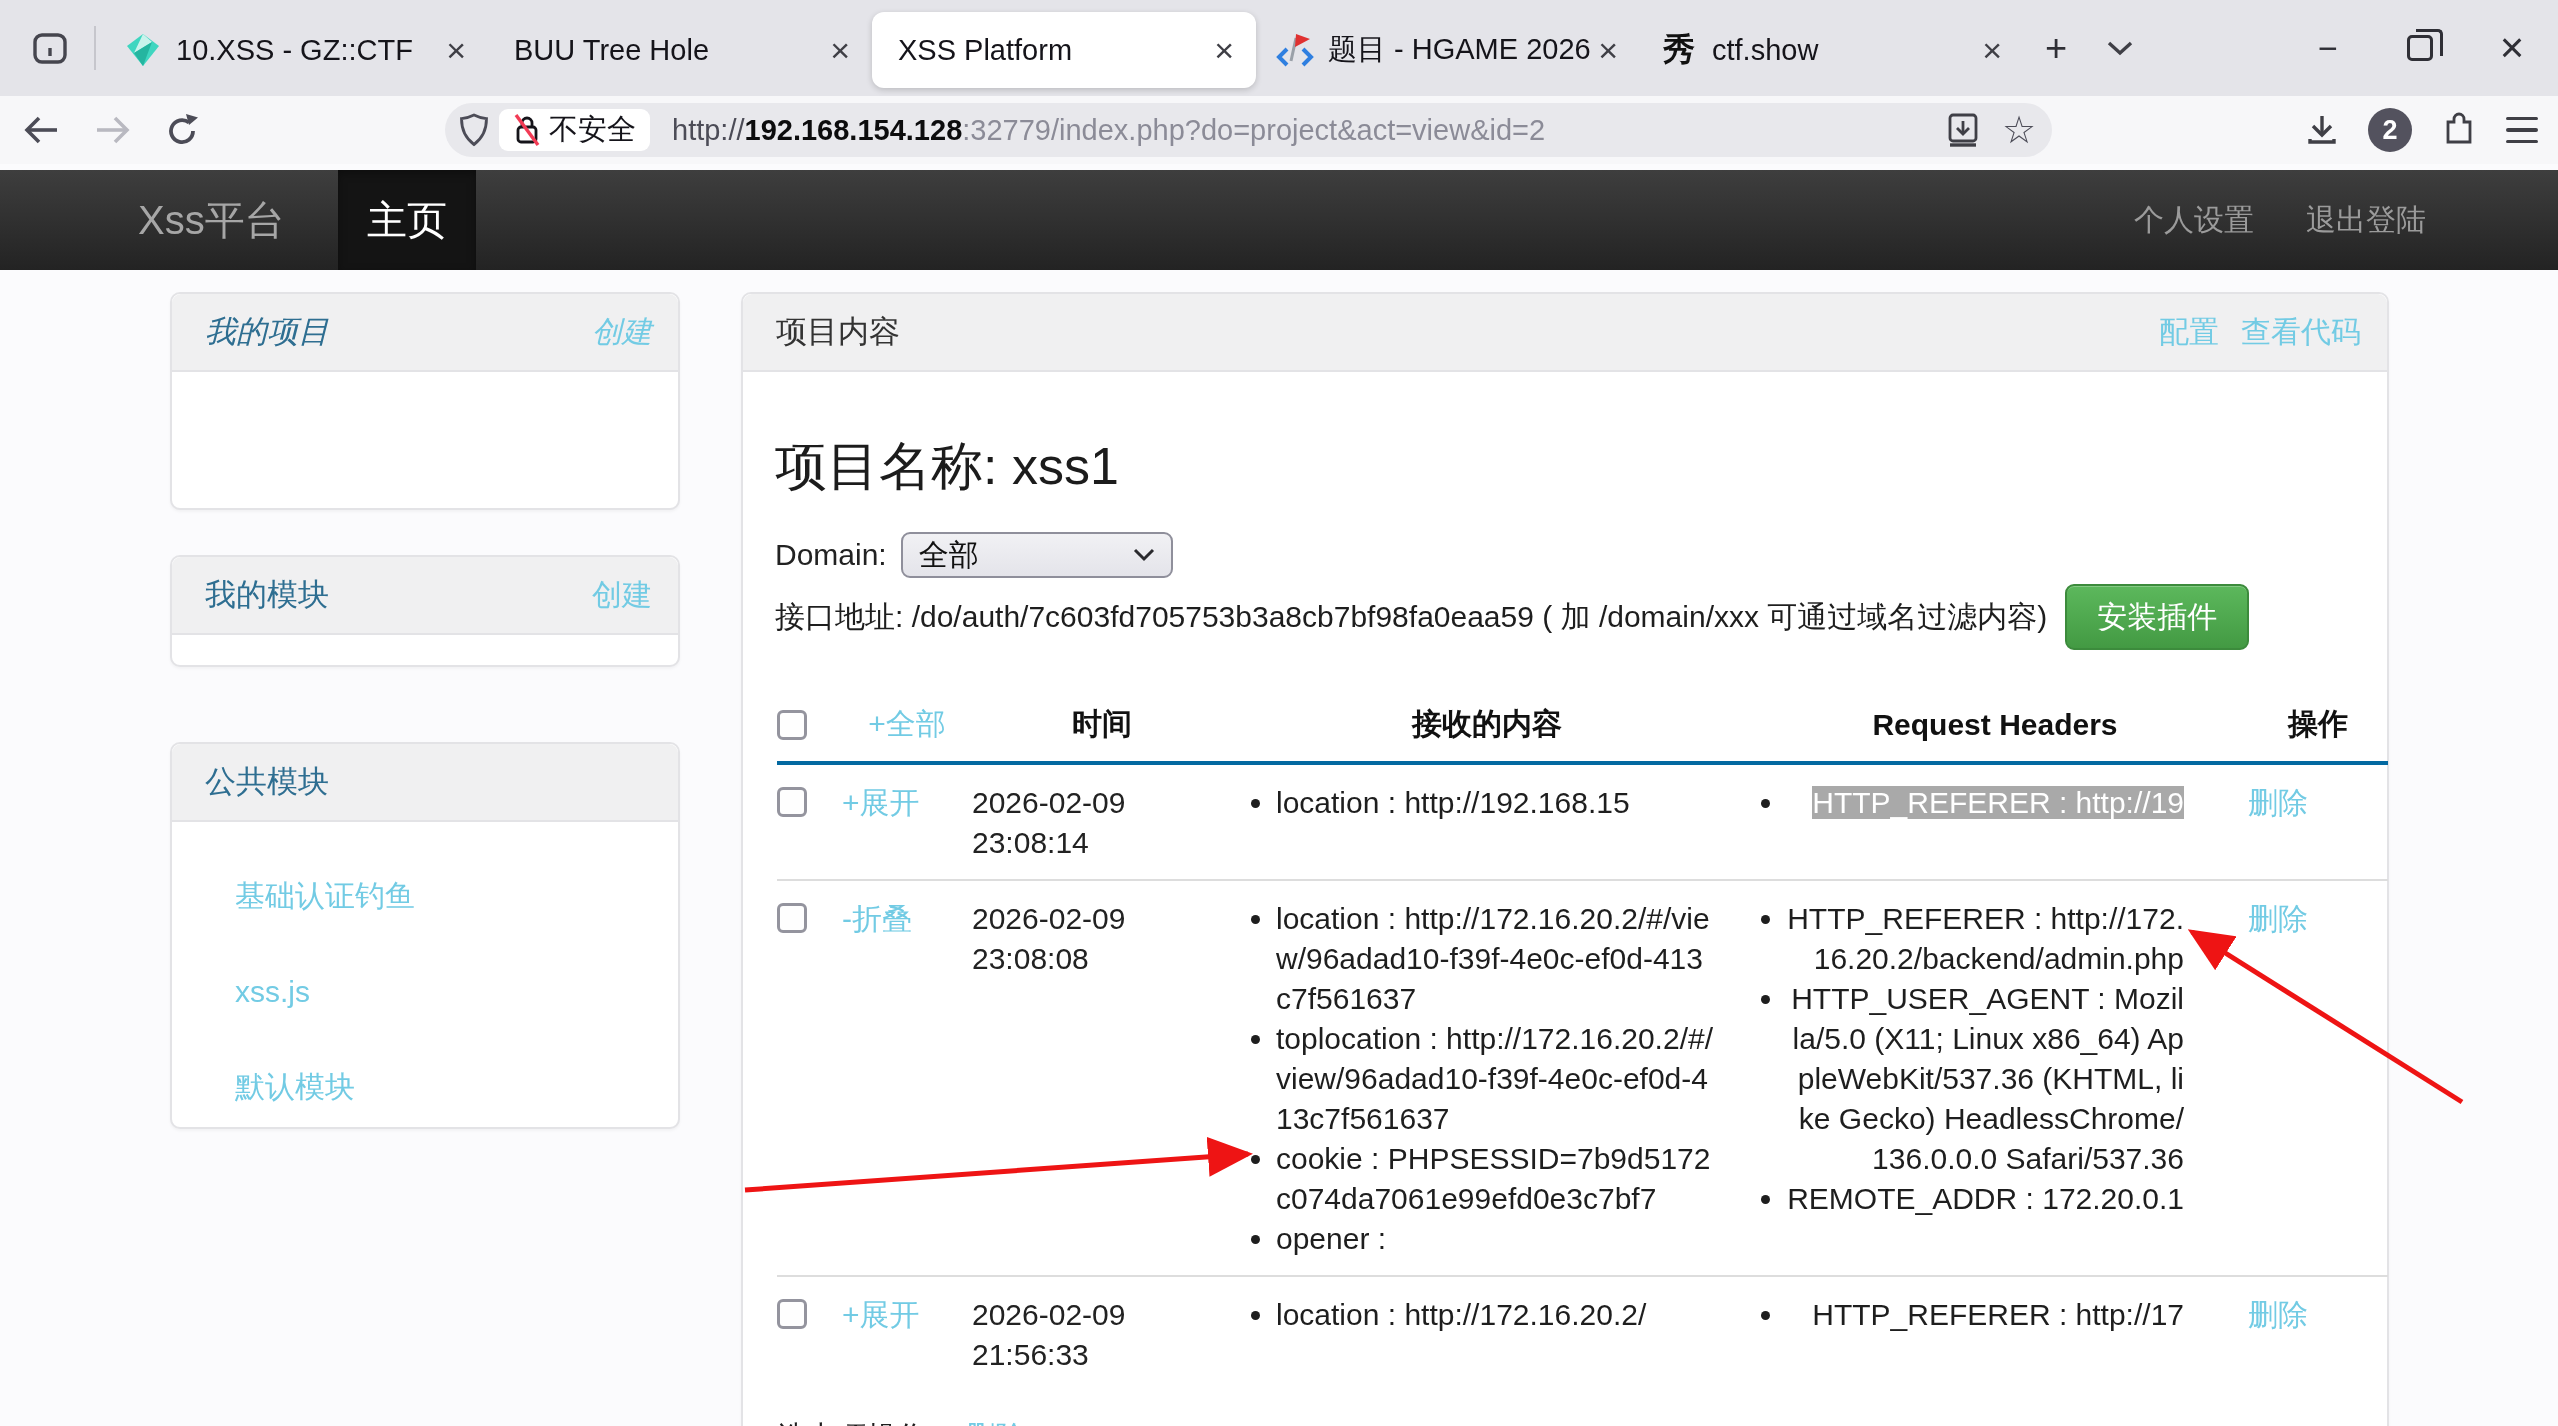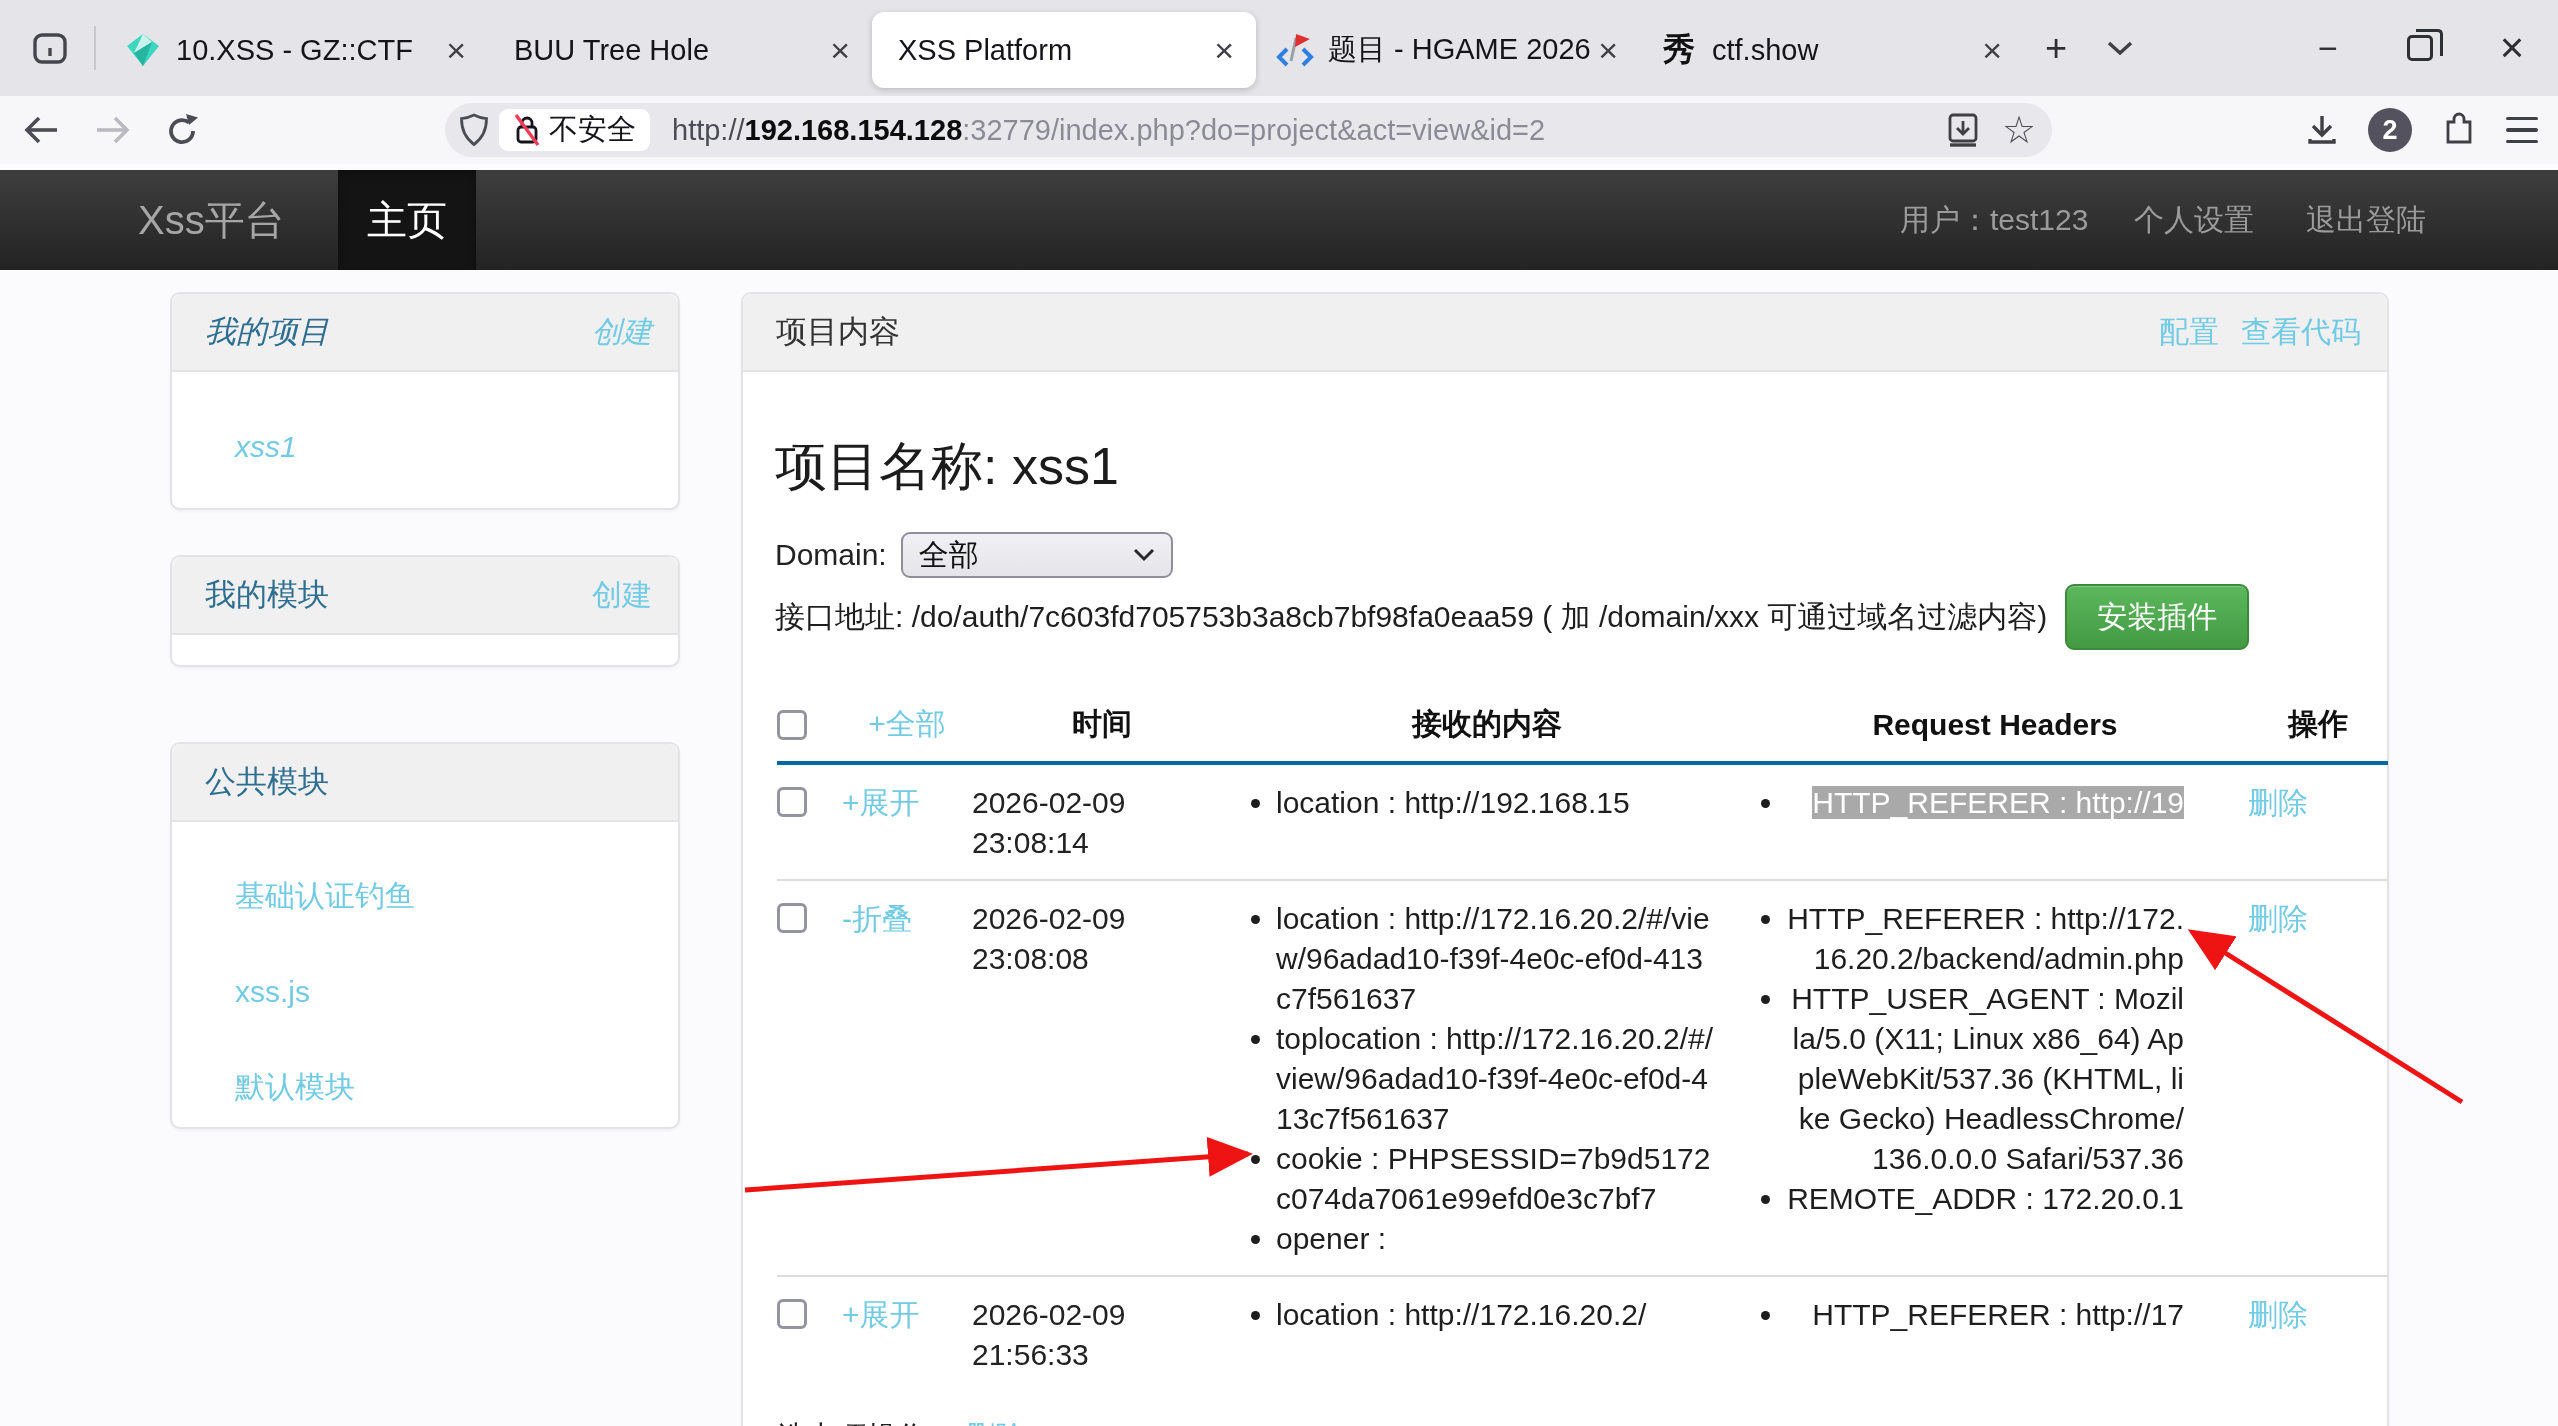--- a/index.html
+++ b/index.html
@@ -211,32 +211,28 @@
         <span></span>
       </span>
   </div>
 </div>
 
 <div class="page">
 
   <div class="navbar">
     <span class="brand">Xss平台</span>
     <span class="nav-home">主页</span>
-    <span class="nav-right" style="left:1900px">用户：test123</span>
     <span class="nav-right" style="left:2134px">个人设置</span>
     <span class="nav-right" style="left:2306px">退出登陆</span>
   </div>
 
   <div class="panel" style="left:170px; top:128px; width:510px; height:218px;font-style:italic;">
     <div class="panel-h">
       <span class="p-title">我的项目</span>
       <span class="p-action blue-link">创建</span>
-    </div>
-    <div class="sb-panel-body">
-      <a class="sb-item blue-link">xss1</a>
     </div>
   </div>
 
   <div class="panel" style="left:170px; top:391px; width:510px; height:112px;">
     <div class="panel-h">
       <span class="p-title">我的模块</span>
       <span class="p-action blue-link">创建</span>
     </div>
     <div class="sb-panel-body" style="padding:0"></div>
   </div>

